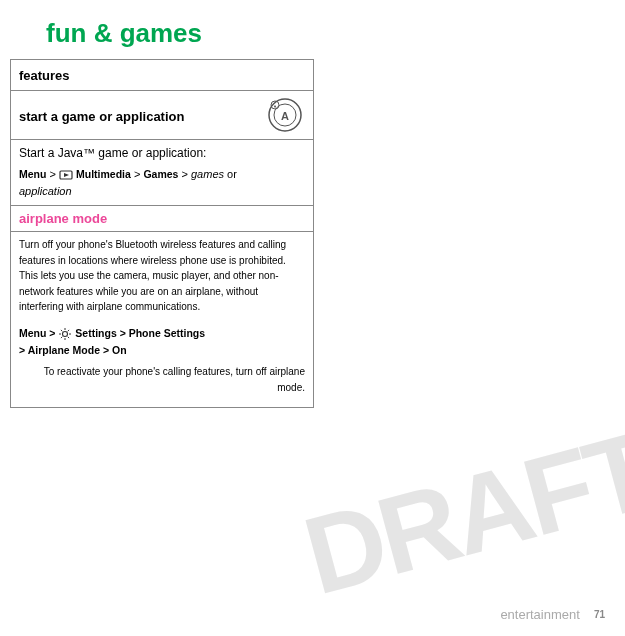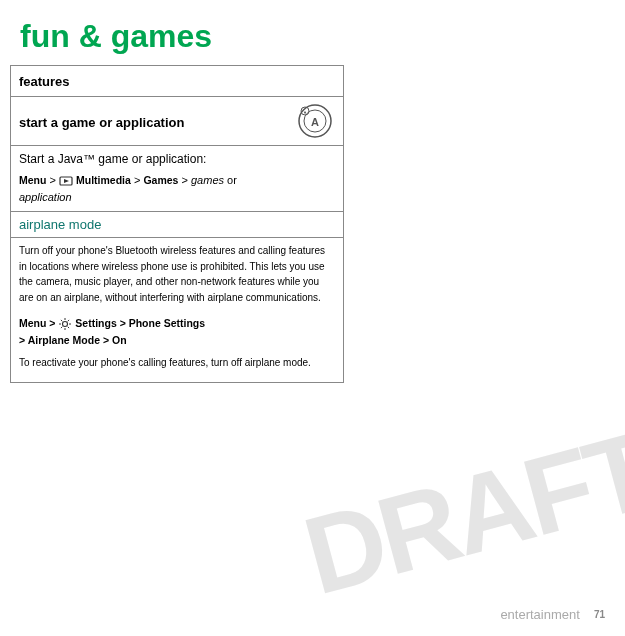--- a/index.html
+++ b/index.html
@@ -9,30 +9,31 @@
       height: 636px;
       background: #ffffff;
       font-family: Arial, Helvetica, sans-serif;
       position: relative;
       overflow: hidden;
     }
 
     
     #page-title {
       color: #00a651;
-      font-size: 32px;
+      font-size: 26px;
       font-weight: bold;
       padding: 18px 20px 10px 20px;
+      margin-left: 26px;
     }
 
     
     .table-container {
       margin: 0 10px;
       border: 1px solid #888;
-      width: 334px;
+      width: 304px;
     }
 
     .table-header-row {
       background: #fff;
       border-bottom: 1px solid #888;
       padding: 6px 8px;
     }
 
     .table-header-row span {
       font-size: 13px;
@@ -96,22 +97,22 @@
     }
 
     
     .airplane-title-row {
       border-bottom: 1px solid #888;
       padding: 5px 8px;
     }
 
     .airplane-title {
       font-size: 13px;
-      font-weight: normal;
-      color: #0f766e;
+      font-weight: bold;
+      color: #ec4899;
     }
 
     .airplane-body {
       padding: 5px 8px 6px 8px;
     }
 
     .airplane-body p {
       font-size: 10px;
       color: #000;
       line-height: 1.55;
@@ -124,20 +125,21 @@
       color: #000;
       line-height: 1.6;
       margin-bottom: 6px;
       margin-top: 10px;
     }
 
     .reactivate-text {
       font-size: 12px;
       color: #000;
       line-height: 1.55;
+      text-align: right;
     }
 
     
     .draft-watermark {
       position: absolute;
       bottom: 60px;
       right: -30px;
       font-size: 110px;
       font-weight: 900;
       color: rgba(180, 180, 180, 0.35);

